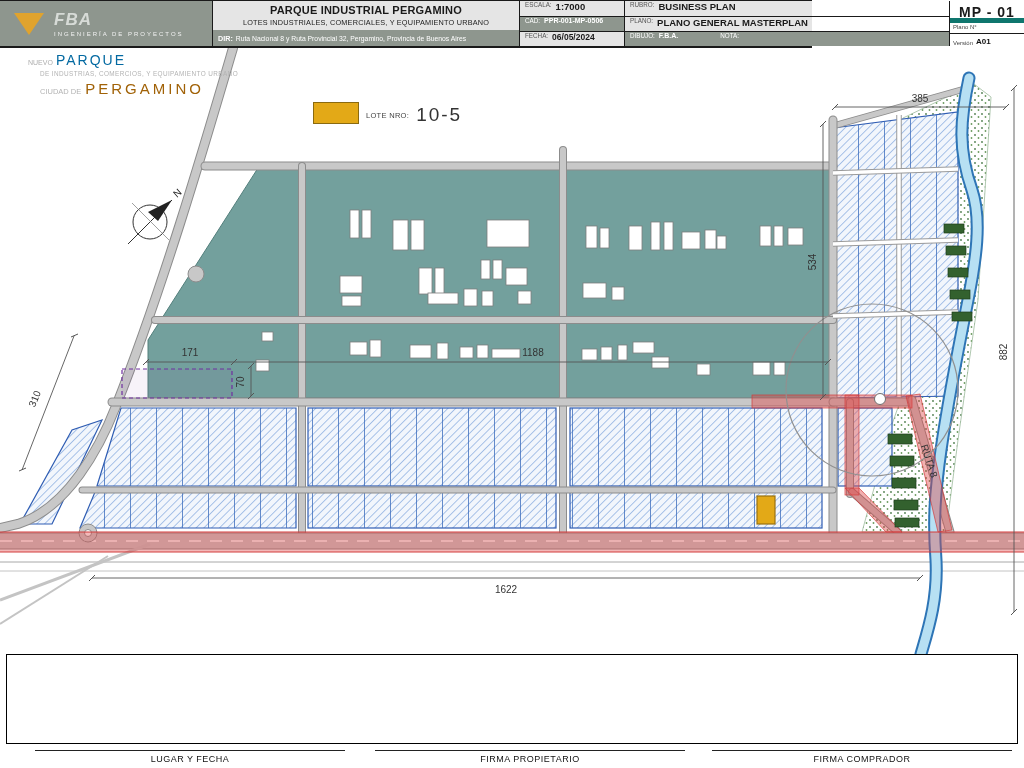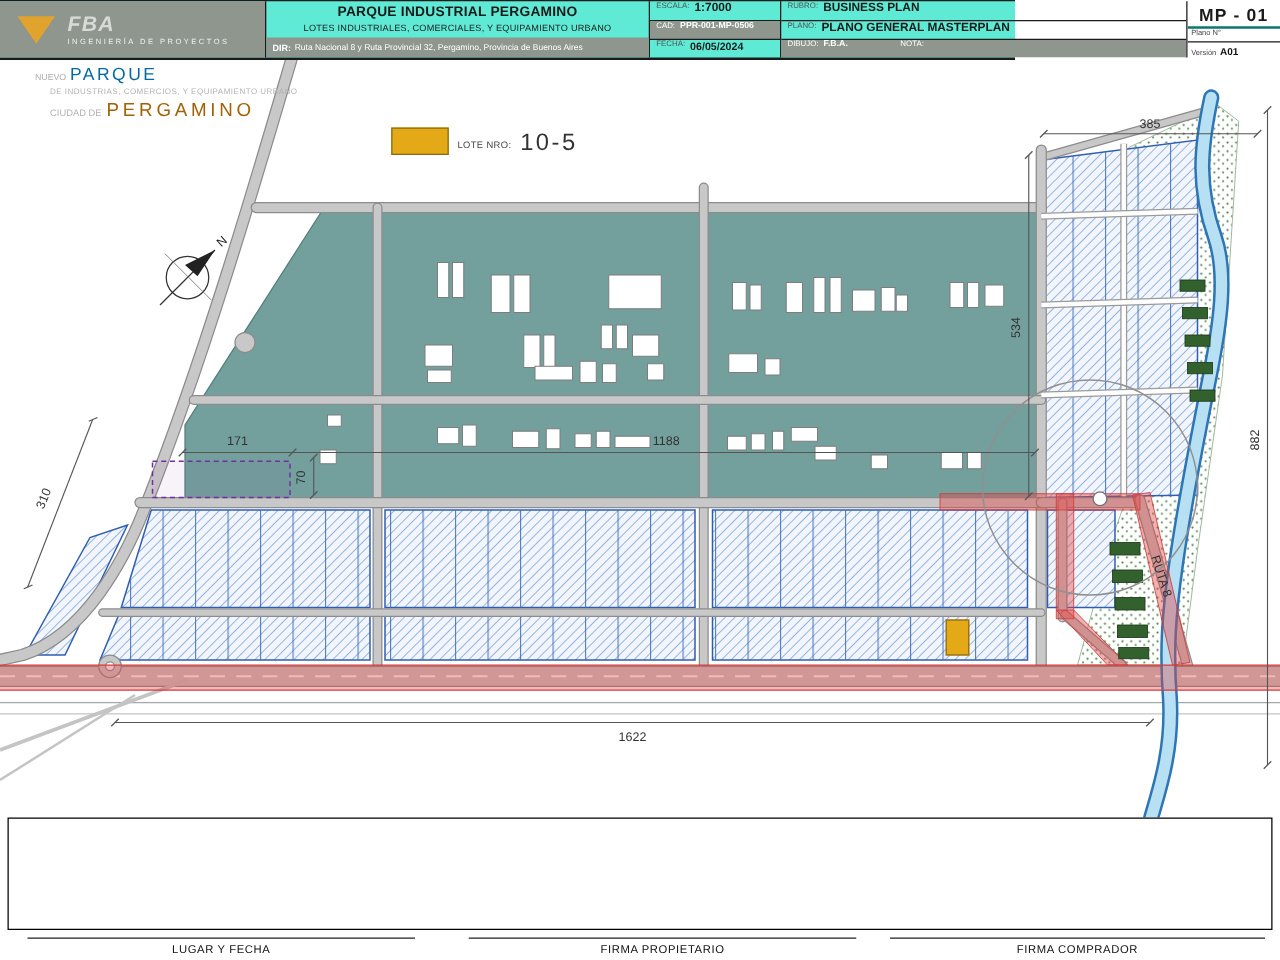--- a/index.html
+++ b/index.html
@@ -1,21 +1,21 @@
 <!DOCTYPE html>
 <html><head>
 <meta charset="utf-8">
 <style>
   *{margin:0;padding:0;box-sizing:border-box}
   html,body{width:1024px;height:768px}
   body{position:relative;background:#fff;font-family:"Liberation Sans",sans-serif;overflow:hidden;color:#1a1a1a}
 
   
   .titleblock{position:absolute;top:0;left:0;width:812px;height:48px;z-index:10;
-    display:grid;grid-template-columns:213px 307px 105px 325px 74px;background:#5eead4;
+    display:grid;grid-template-columns:213px 307px 105px 325px 74px;background:#e5e5e5;
     border-bottom:2px solid #1a1a1a;border-top:1px solid #1a1a1a}
   .tb-cell{border-right:1px solid #1a1a1a;position:relative;overflow:hidden}
   .tb-cell:last-child{border-right:none}
   .logo-cell{background:#8e968e;display:flex;align-items:center;gap:10px;padding-left:14px}
   .logo-tri{width:0;height:0;border-left:15px solid transparent;border-right:15px solid transparent;border-top:22px solid #e0a32e}
   .logo-texts{display:flex;flex-direction:column;line-height:1}
   .logo-name{font-size:17px;font-weight:bold;font-style:italic;color:#d7dbd7;letter-spacing:1px}
   .logo-tag{font-size:6px;color:#f2f2f2;letter-spacing:2px;margin-top:3px}
   .proj-cell{display:grid;grid-template-rows:17px 12px auto}
   .tb-title{font-weight:bold;font-size:11px;text-align:center;padding-top:3px;letter-spacing:.2px}
@@ -26,21 +26,21 @@
   .tb-row{display:flex;align-items:flex-start;padding-left:5px;gap:4px;border-bottom:1px solid #1a1a1a}
   .rows3 .tb-row:last-child{border-bottom:none}
   .tb-lab{font-size:6.3px;color:#555}
   .tb-val{font-weight:bold;font-size:9.5px}
   .tb-val-sm{font-weight:bold;font-size:8.5px}
   .grey-row{background:#8e968e}
   .grey-row .tb-lab,.grey-row .tb-val,.grey-row .tb-val-sm{color:#fff}
   .grey-row .tb-val-sm{font-size:7px}
   .nota{margin-left:38px}
   .sheet-cell{display:grid;grid-template-rows:22px 11px auto}
-  .sheet-num{font-weight:bold;font-size:14px;text-align:center;border-bottom:2px solid #0f766e;padding-top:3px;letter-spacing:1px}
+  .sheet-num{font-weight:bold;font-size:14px;text-align:center;border-bottom:5px solid #0f766e;padding-top:3px;letter-spacing:1px}
   .sheet-pn{font-size:6px;color:#444;padding:1px 0 0 3px;border-bottom:1px solid #1a1a1a}
   .sheet-ver{font-size:6px;color:#444;display:flex;align-items:flex-end;gap:3px;padding-left:3px}
   .sheet-ver b{font-size:8px;color:#111}
 
   
   .hdr{position:absolute;left:28px;top:51px;z-index:5;color:#9a9a9a;line-height:1.15}
   .hdr .l1 small{font-size:7px;color:#adadad;margin-right:3px}
   .hdr .l1 span{font-size:14px;letter-spacing:2px;color:#0369a1}
   .hdr .l2{font-size:6.4px;color:#b3b3b3;letter-spacing:.4px;margin:1px 0 2px 12px}
   .hdr .l3 small{font-size:7.5px;color:#b3b3b3;margin-right:4px;margin-left:12px}
@@ -55,21 +55,21 @@
   svg text{font-family:"Liberation Sans",sans-serif}
   .dimtext{font-size:10px;fill:#333}
   .dimline{stroke:#555;stroke-width:.9;fill:none}
   .tick{stroke:#555;stroke-width:1}
 
   
   .notes-box{position:absolute;left:6px;top:654px;width:1012px;height:90px;border:1px solid #000;background:#fff}
   .sig{position:absolute;top:750px}
   .sig-line{border-top:1px solid #222;height:0}
   .sig-label{font-size:9px;text-align:center;margin-top:3px;letter-spacing:.5px;color:#111}
-  .sig1{left:22px;width:310px}.sig2{left:375px;width:310px}.sig3{left:712px;width:300px}
+  .sig1{left:35px;width:310px}.sig2{left:375px;width:310px}.sig3{left:712px;width:300px}
 </style>
 </head>
 <body>
 
 <svg class="plan" width="1024" height="656" viewBox="0 0 1024 656">
   <defs>
     <pattern id="hatch" width="5.5" height="5.5" patternUnits="userSpaceOnUse" patternTransform="rotate(45)">
       <rect width="5.5" height="5.5" fill="#f2f6fc"></rect>
       <line x1="0" y1="0" x2="0" y2="5.5" stroke="#6b97d8" stroke-width="1.1"></line>
     </pattern>

